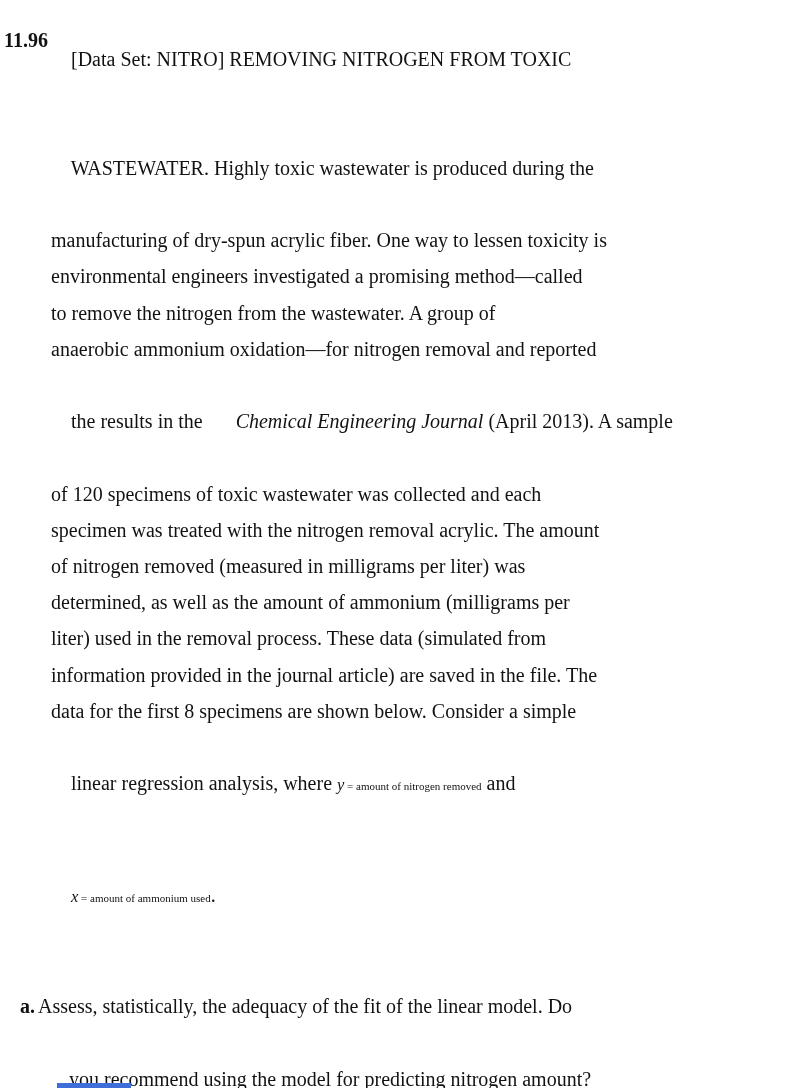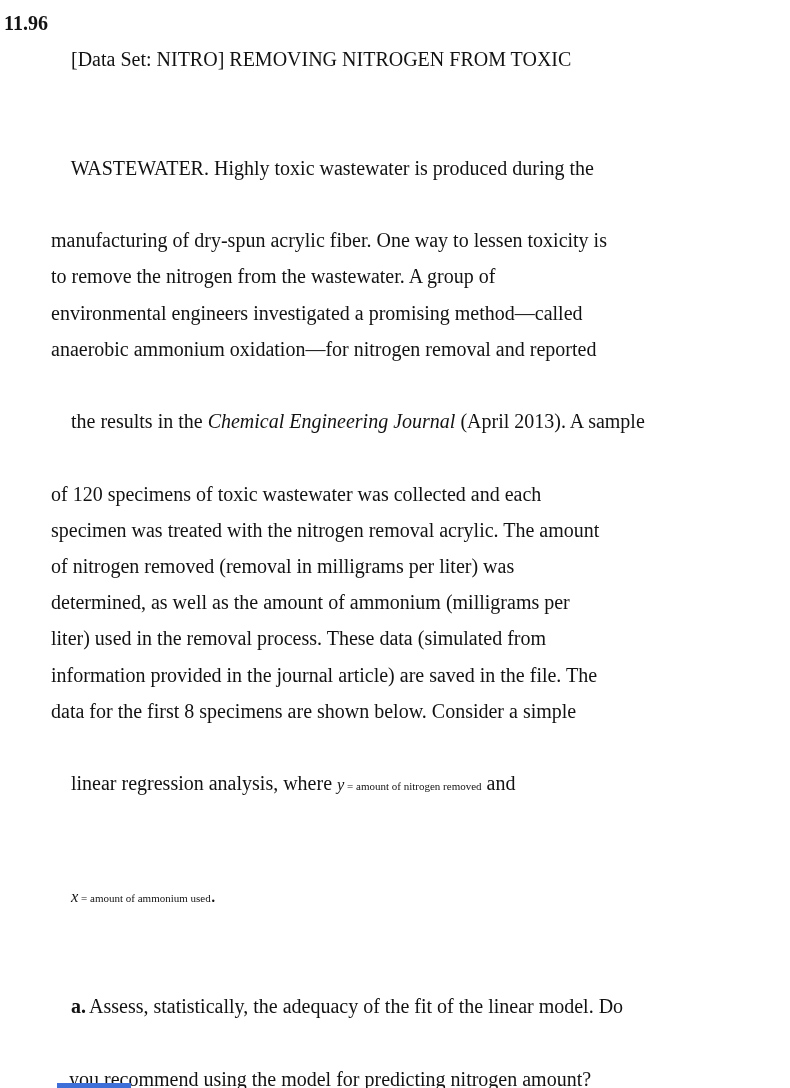--- a/index.html
+++ b/index.html
@@ -18,35 +18,35 @@
     overflow: hidden;
     box-sizing: border-box;
     padding-top: 5px;
   }
   .row {
     position: relative;
     line-height: 36.2px;
     white-space: pre;
   }
   .intro { padding-left: 51px; }
-  .itemline { padding-left: 51px; }
+  .itemline { }
   .contline { padding-left: 69px; }
   .num {
     position: absolute;
     left: 4px;
-    top: 0;
+    top: 17px;
     font-weight: bold;
   }
   .letter {
     display: inline-block;
     width: 18px;
     font-weight: bold;
   }
   .b { font-weight: normal; }
-  .i { font-style: italic; }
+  .i { font-style: italic; margin-left: 28px; }
   .mathvar { font-style: italic; font-size: 16.5px; }
   .mathtxt { font-size: 11px; }
   .strip {
     position: absolute;
     left: 57px;
     top: 1083px;
     width: 74px;
     height: 5px;
   }
 </style>
@@ -55,29 +55,29 @@
 
 <div class="page">
 
   <div class="row intro">
     <span class="num">11.96</span><span class="b">[Data Set: NITRO] REMOVING NITROGEN FROM TOXIC</span>
   </div>
   <div class="row intro">
     <span class="b">WASTEWATER.</span><span> Highly toxic wastewater is produced during the</span>
   </div>
   <div class="row intro"><span>manufacturing of dry-spun acrylic fiber. One way to lessen toxicity is</span></div>
+  <div class="row intro"><span>environmental engineers investigated a promising method—called</span></div>
   <div class="row intro"><span>to remove the nitrogen from the wastewater. A group of</span></div>
-  <div class="row intro"><span>environmental engineers investigated a promising method—called</span></div>
   <div class="row intro"><span>anaerobic ammonium oxidation—for nitrogen removal and reported</span></div>
   <div class="row intro">
     <span>the results in the </span><span class="i">Chemical Engineering Journal</span><span> (April 2013). A sample</span>
   </div>
   <div class="row intro"><span>of 120 specimens of toxic wastewater was collected and each</span></div>
   <div class="row intro"><span>specimen was treated with the nitrogen removal acrylic. The amount</span></div>
-  <div class="row intro"><span>of nitrogen removed (removal in milligrams per liter) was</span></div>
+  <div class="row intro"><span>of nitrogen removed (measured in milligrams per liter) was</span></div>
   <div class="row intro"><span>determined, as well as the amount of ammonium (milligrams per</span></div>
   <div class="row intro"><span>liter) used in the removal process. These data (simulated from</span></div>
   <div class="row intro"><span>information provided in the journal article) are saved in the file. The</span></div>
   <div class="row intro"><span>data for the first 8 specimens are shown below. Consider a simple</span></div>
   <div class="row intro">
     <span>linear regression analysis, where </span><span class="mathvar">y</span><span class="mathtxt"> = amount of nitrogen removed</span><span> and</span>
   </div>
   <div class="row intro">
     <span class="mathvar">x</span><span class="mathtxt"> = amount of ammonium used</span><span>.</span>
   </div>

